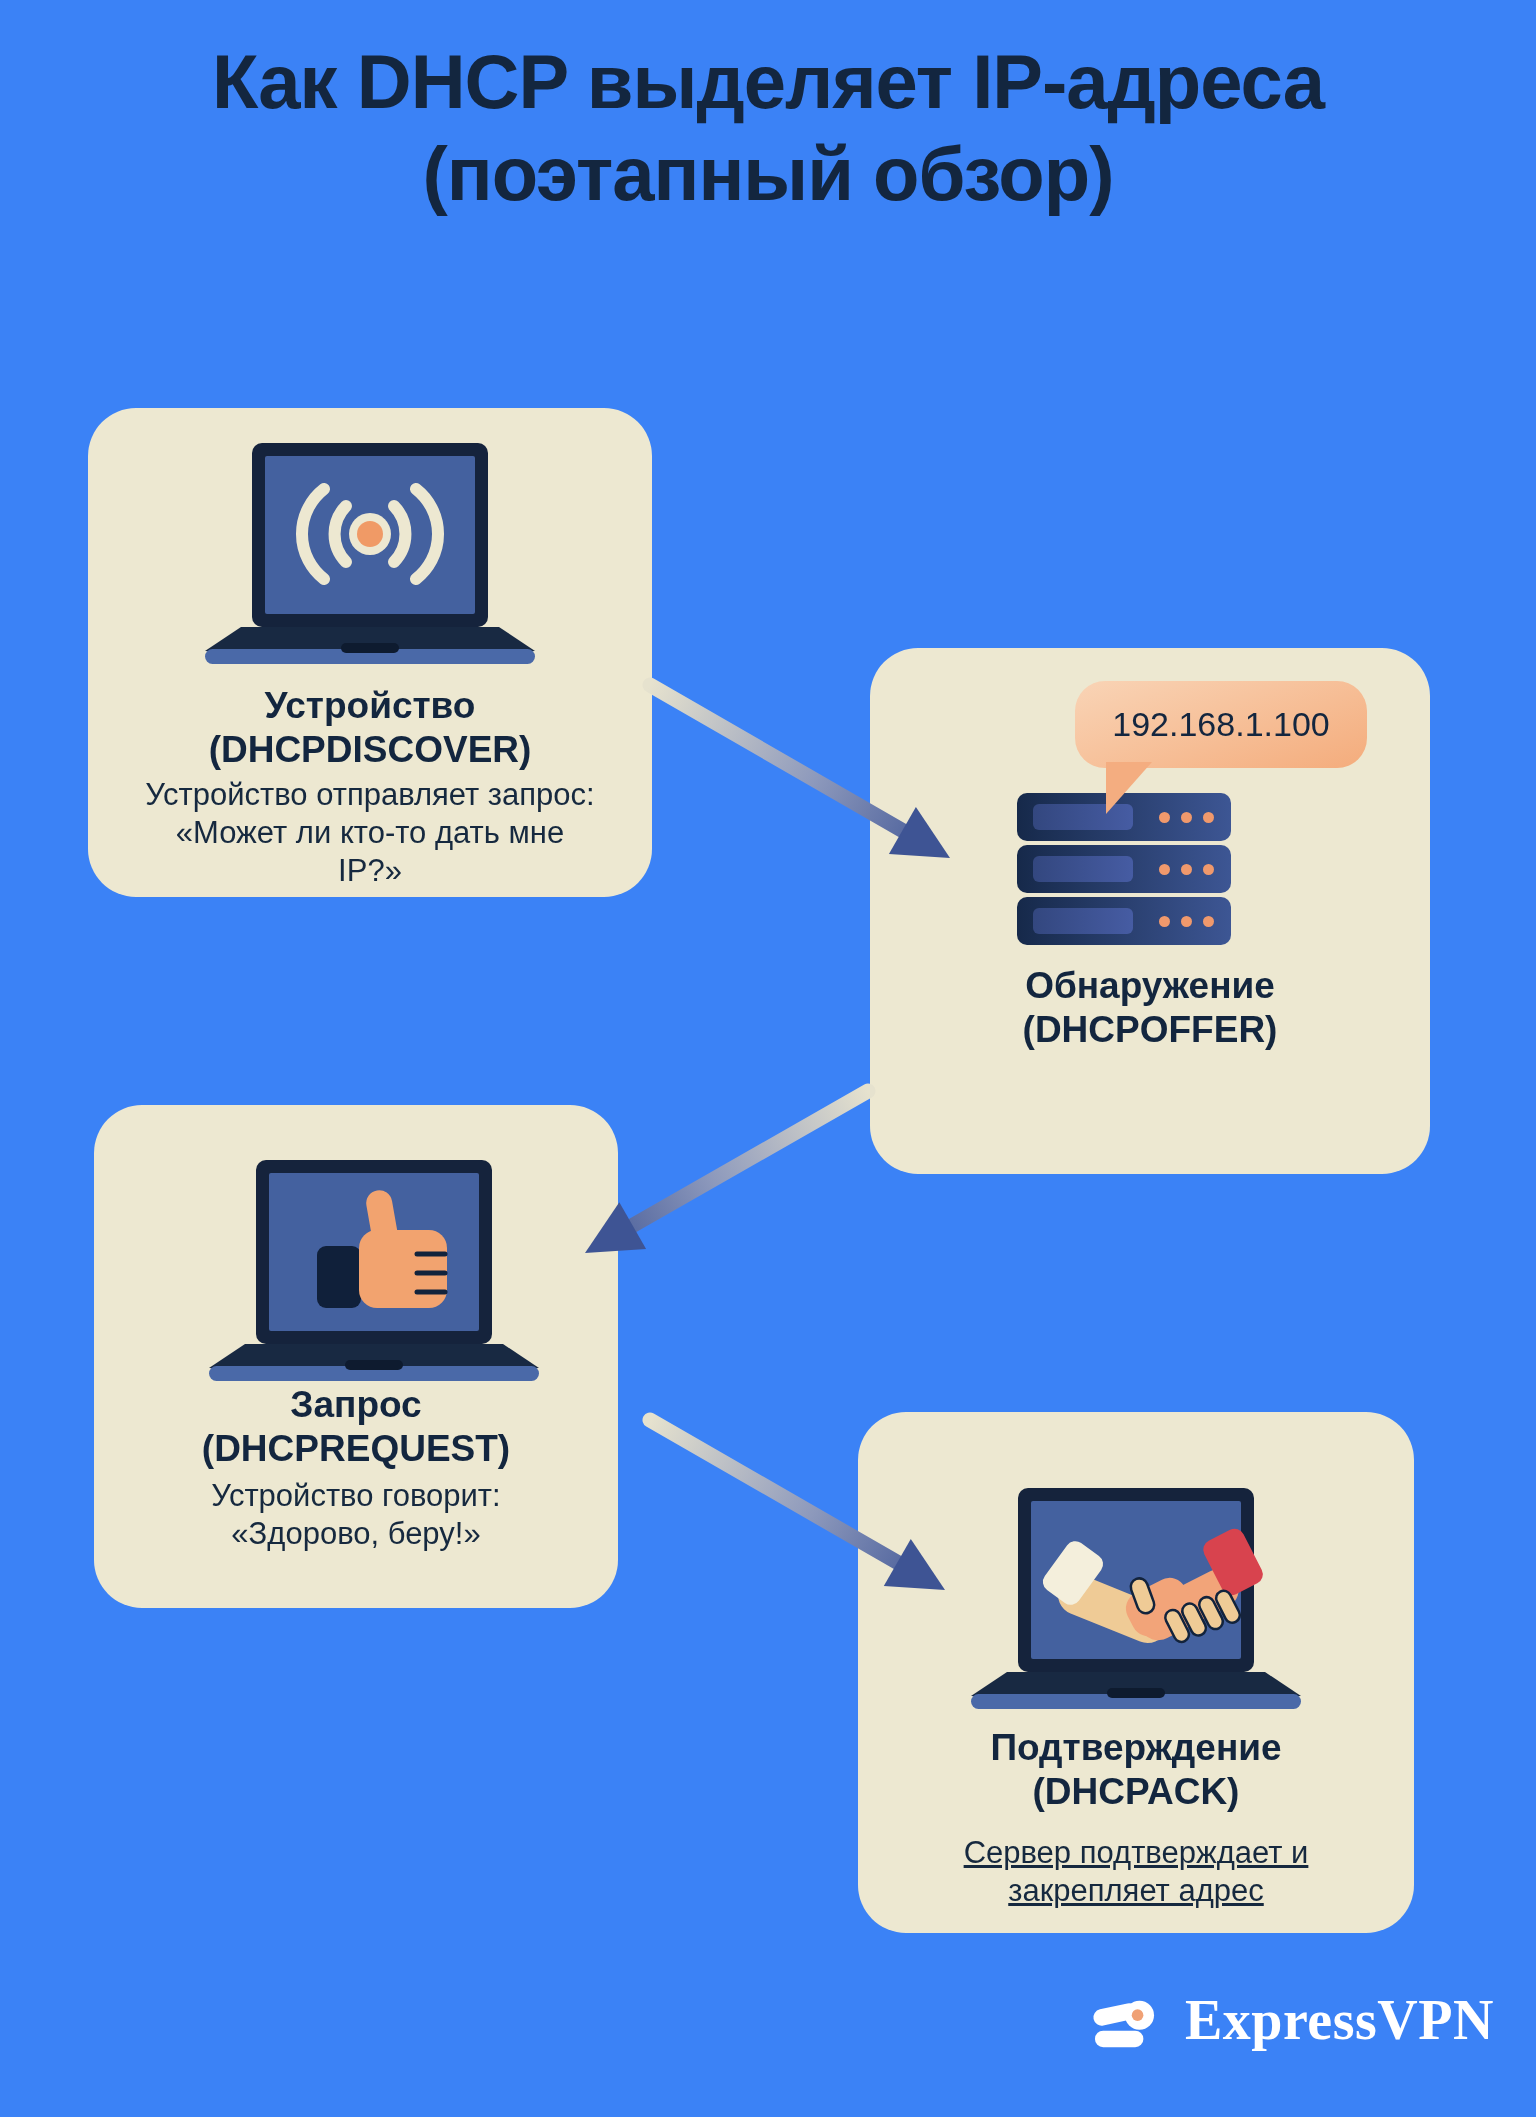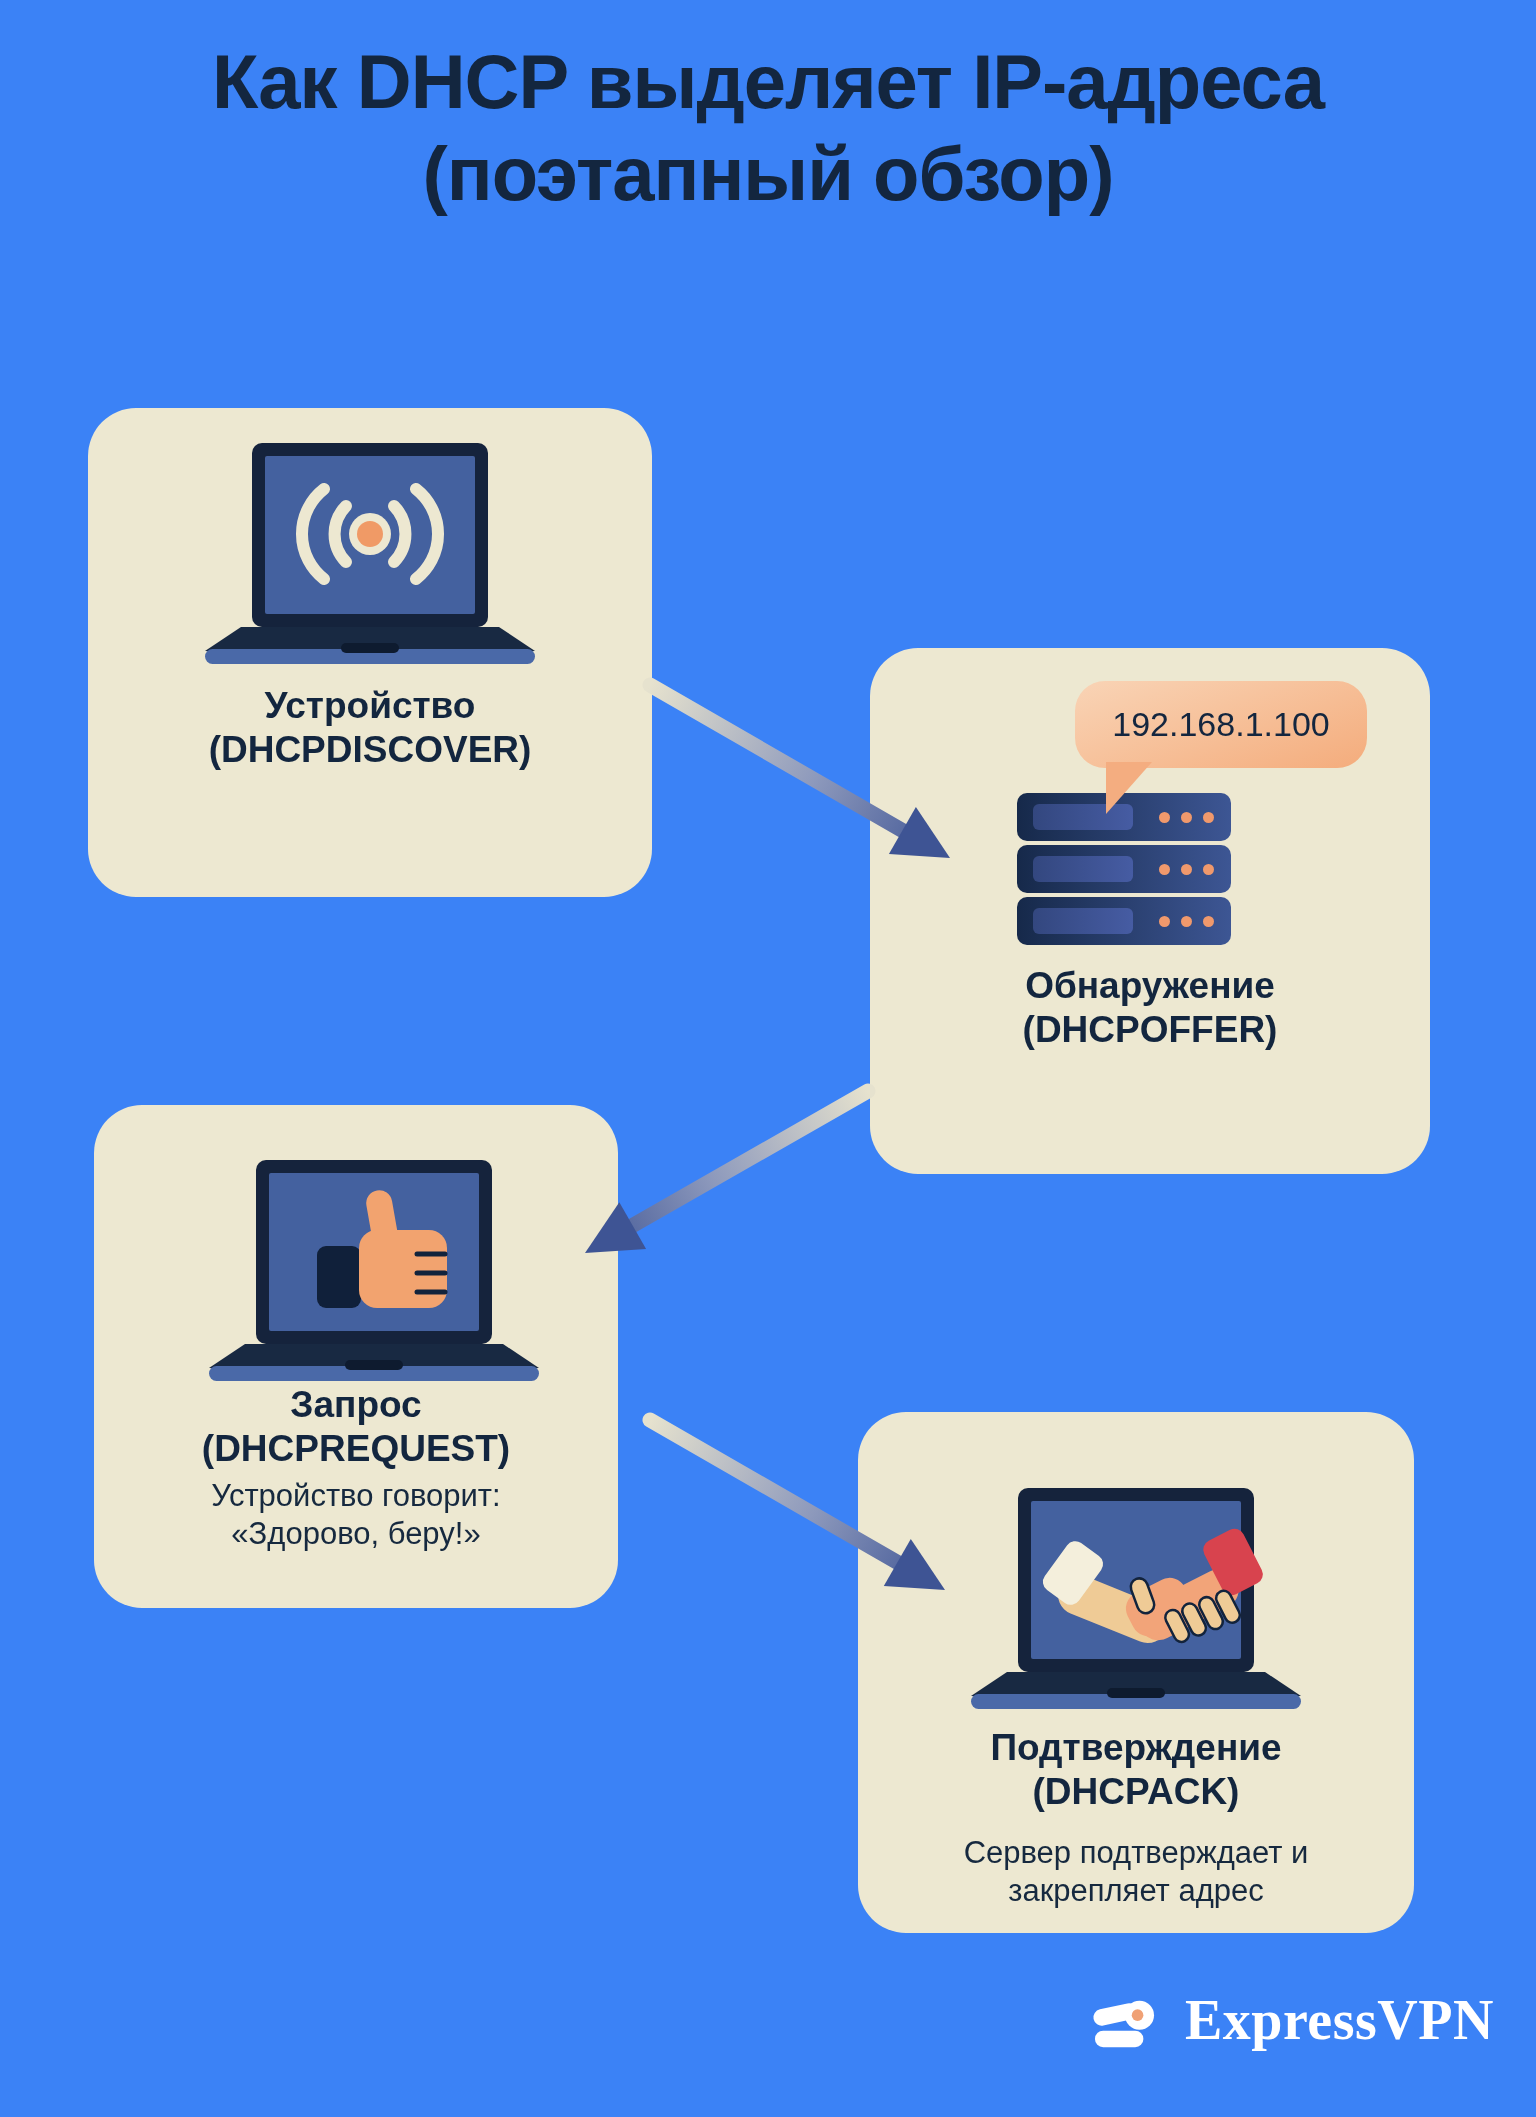--- a/index.html
+++ b/index.html
@@ -30,21 +30,21 @@
     text-align:center; color:#16293F;
     font-size:31px; font-weight:400; line-height:38px;
   }
   #card-discover .card-title{ top:276px; }
   #card-discover .card-body { top:368px; width:450px; }
   #card-offer    .card-title{ top:316px; }
   #card-offer    .card-body { top:402px; width:480px; }
   #card-request  .card-title{ top:278px; }
   #card-request  .card-body { top:372px; width:420px; }
   #card-ack      .card-title{ top:314px; }
-  #card-ack      .card-body { top:422px; width:440px; }
+  #card-ack      .card-body { top:422px; width:440px;text-decoration:underline; }
 
   .laptop{ position:absolute; width:330px; height:221px; }
   #card-discover .laptop{ left:117px; top:35px; }
   #card-request  .laptop{ left:115px; top:55px; }
   #card-ack      .laptop{ left:113px; top:76px; }
 
   
   .bubble{
     position:absolute; left:205px; top:33px; width:292px; height:87px;
     border-radius:30px; z-index:3;
@@ -108,20 +108,21 @@
       <circle cx="165" cy="91" r="21" fill="#EDE8D1"></circle>
       <circle cx="165" cy="91" r="13" fill="#F09A66"></circle>
       <polygon points="36,184 294,184 330,208 0,208" fill="#182942"></polygon>
       <rect x="0" y="206" width="330" height="15" rx="7.5" fill="#4A69A8"></rect>
       <rect x="136" y="200" width="58" height="10" rx="5" fill="#0E1B2F"></rect>
     </svg>
     <div class="card-title">
       <div>Устройство</div>
       <div>(DHCPDISCOVER)</div>
     </div>
+    <div class="card-body">Устройство отправляет запрос: «Может ли кто-то дать мне IP?»</div>
   </div>
 
   <div class="card" id="card-offer">
     <div class="bubble">192.168.1.100</div>
     <div class="bubble-tail"></div>
     <div class="server-stack">
       <div class="server-bar">
         <div class="server-panel"></div>
         <div class="server-dot d1"></div>
           <div class="server-dot d2"></div>

